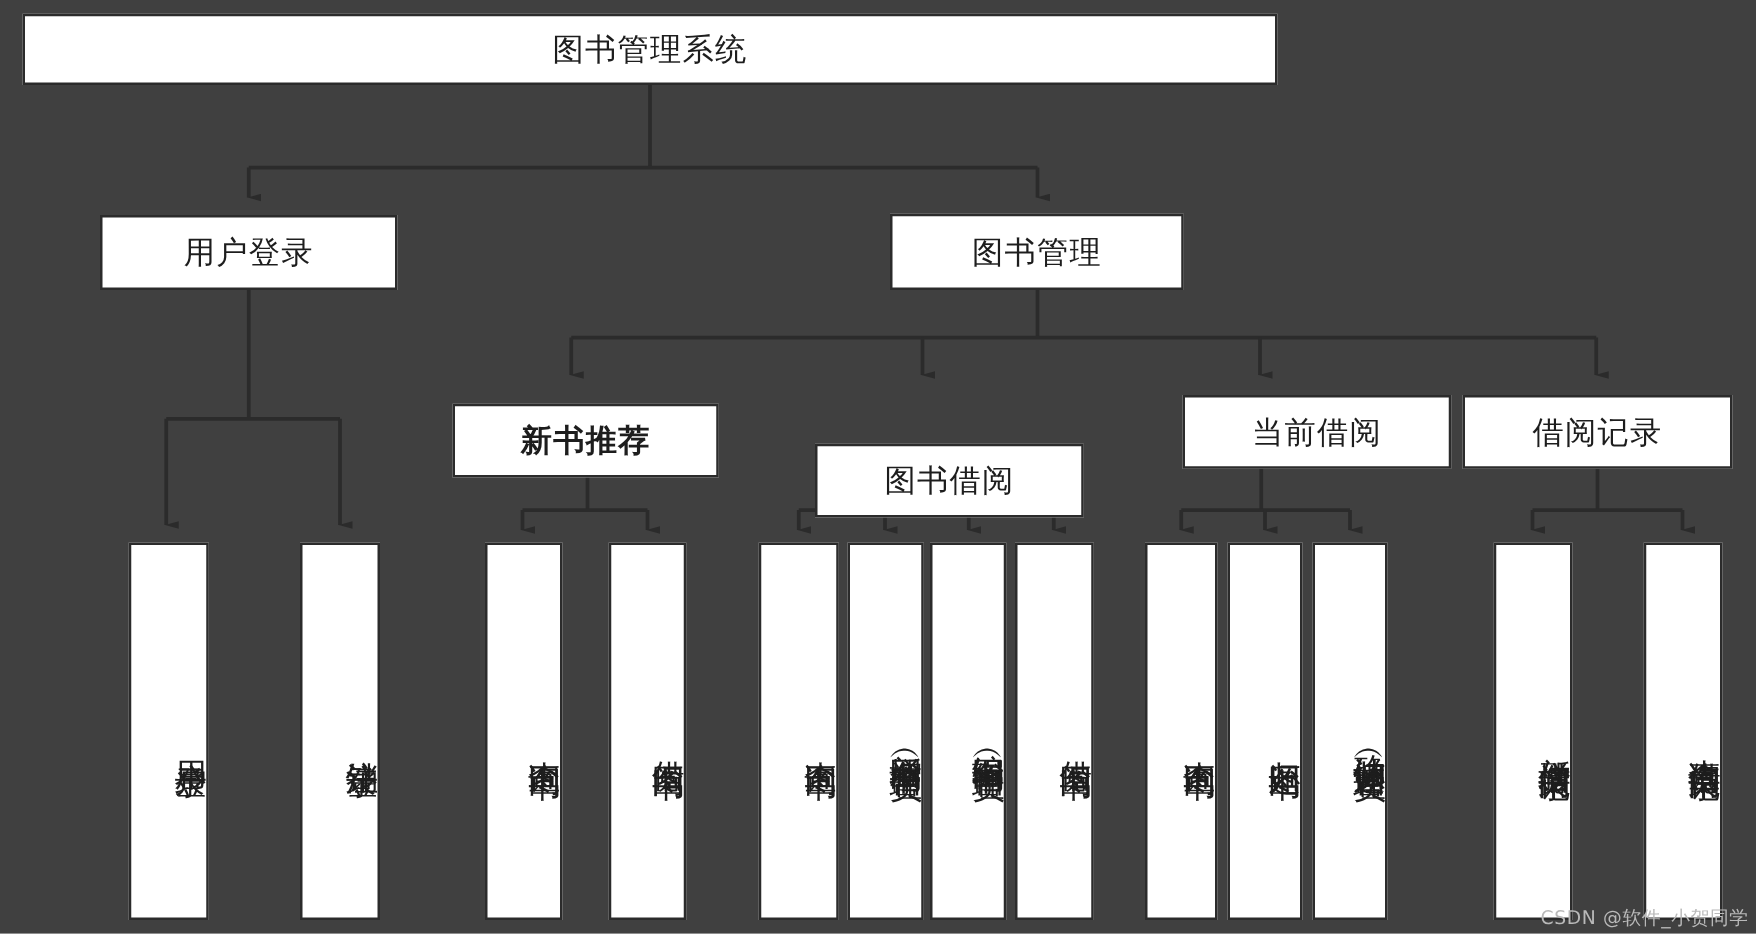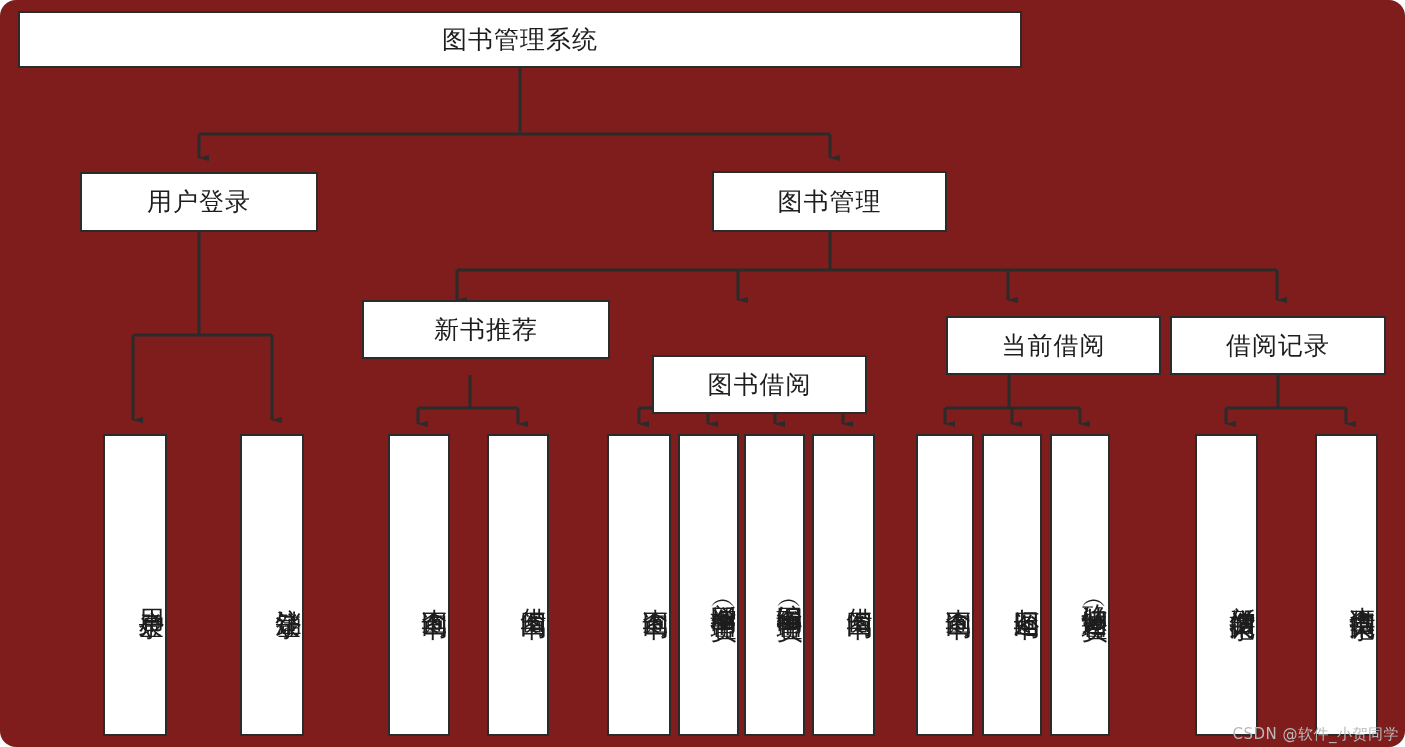--- a/index.html
+++ b/index.html
@@ -7,23 +7,22 @@
     padding: 0;
     background: #ffffff;
   }
   body {
     font-family: "DejaVu Sans", "Liberation Sans", sans-serif;
   }
   #canvas {
     position: relative;
     width: 1405px;
     height: 747px;
-    background: #7f1d1d;
+    background: #404040;
     overflow: hidden;
-    border-radius: 16px;
   }
   svg.wires {
     position: absolute;
     left: 0;
     top: 0;
     width: 1405px;
     height: 747px;
     pointer-events: none;
   }
   .node {
@@ -126,21 +125,21 @@
     <span>图书管理系统</span>
   </div>
 
   <div class="node horiz" style="left:80px; top:172px; width:238px; height:60px;">
     <span>用户登录</span>
   </div>
   <div class="node horiz" style="left:712px; top:171px; width:235px; height:61px;">
     <span>图书管理</span>
   </div>
 
-  <div class="node horiz" style="left:362px; top:300px; width:248px; height:59px;">
+  <div class="node horiz" style="left:362px; top:323px; width:213px; height:59px;font-weight:bold;">
     <span>新书推荐</span>
   </div>
   <div class="node horiz" style="left:652px; top:316px; width:215px; height:59px;margin-top:39px;">
     <span>图书借阅</span>
   </div>
   <div class="node horiz" style="left:902px; top:316px; width:215px; height:59px;margin-left:44px;">
     <span>当前借阅</span>
   </div>
   <div class="node horiz" style="left:1170px; top:316px; width:216px; height:59px;justify-content:center;">
     <span>借阅记录</span>

